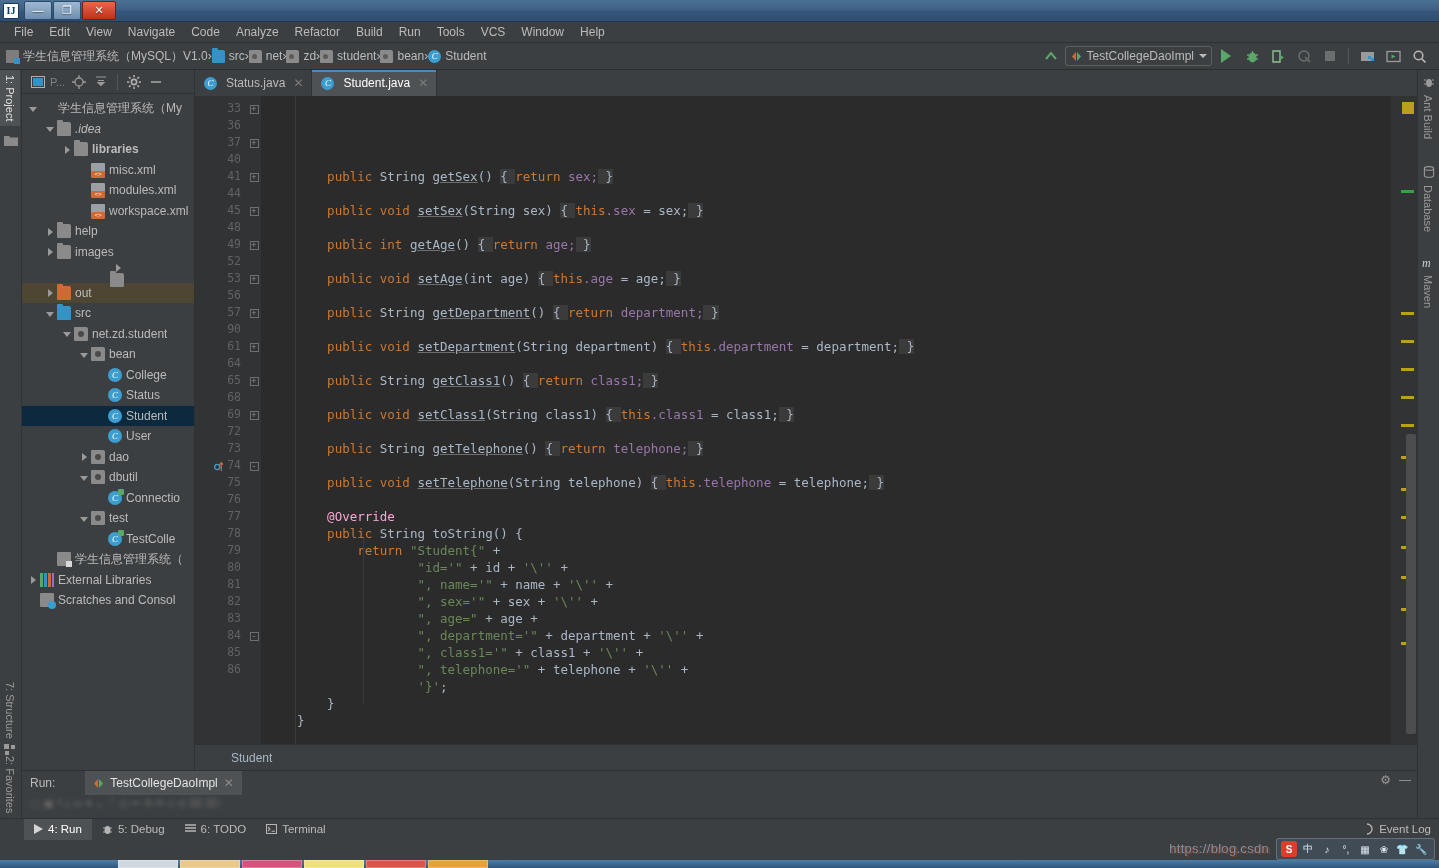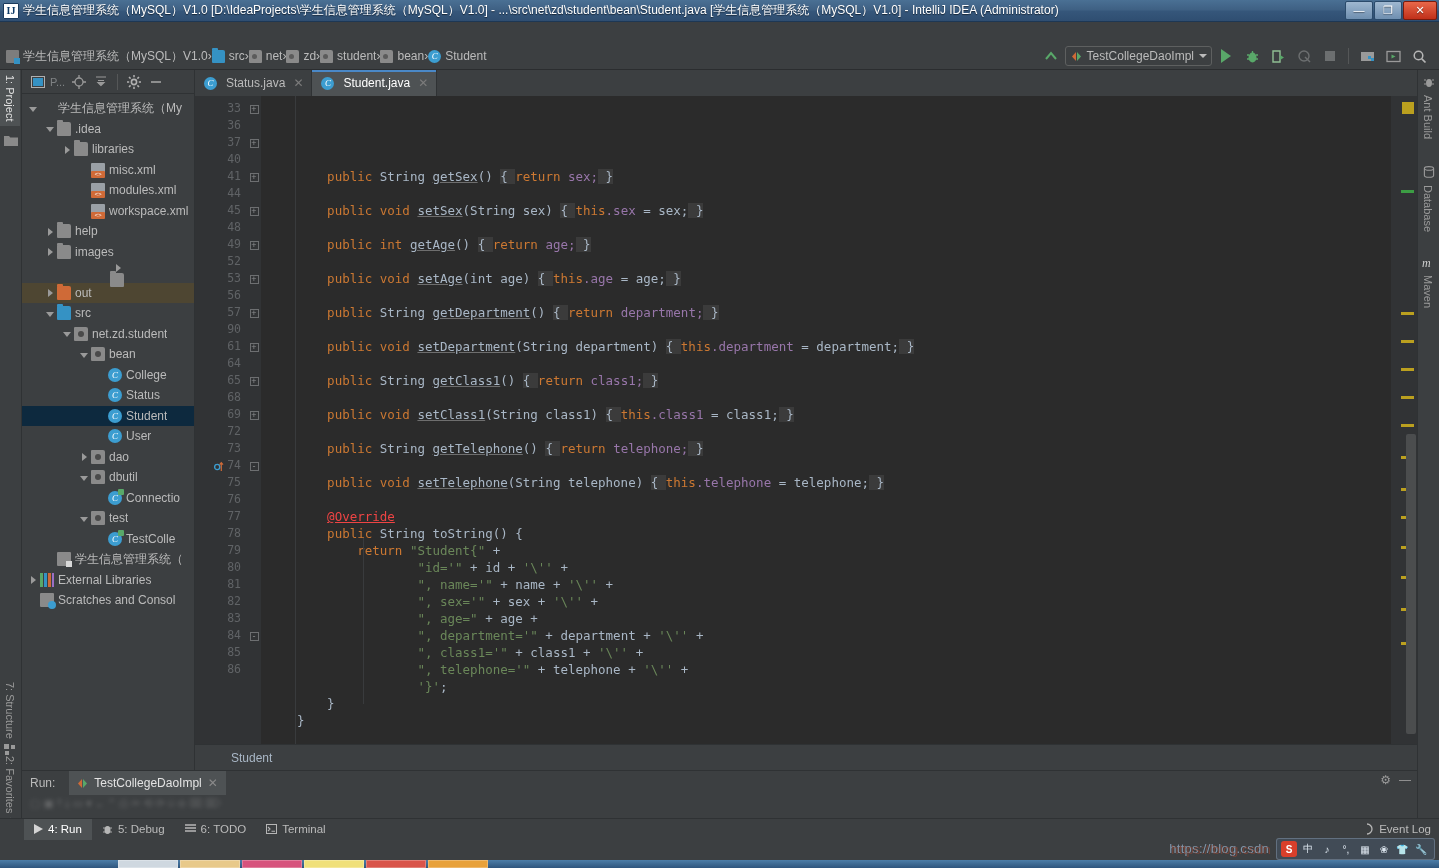--- a/index.html
+++ b/index.html
@@ -156,21 +156,21 @@
   .foldcol { width:14px; flex:0 0 auto; background:#313335; position:relative; padding-top:4px;}
   .code {
     flex:1 1 auto; position:relative; overflow:hidden;
     font-family:"DejaVu Sans Mono", monospace; font-size:12.5px; line-height:17px;
     padding-top:4px; white-space:pre; color:#a9b7c6;
   }
   .code .ln { height:17px; padding-left:36px; }
   .kw   { color:#cc7832; }
   .str  { color:#6a8759; }
   .fld2 { color:#9876aa; }
-  .ann  { color:#ef4444;text-decoration:underline; }
+  .ann  { color:#f9a8d4; }
   .brc  { background:#3b3b3b; }
   .txt  { color:#a9b7c6; }
   .ul   { text-decoration: underline; text-decoration-color:#6e6e6e; }
 
   .vline { position:absolute; left:0; top:0; bottom:0; width:1px; background:#393b3d; }
 
   
   .markerlane { width:26px; flex:0 0 auto; background:#313335; position:relative; }
   .mk { position:absolute; right:3px; width:13px; height:3px; background:#bba01f; }
   .mk.green { background:#3c9d44; }
@@ -181,21 +181,21 @@
     height:26px; flex:0 0 auto; background:#3c3f41; display:flex; align-items:center;
     padding-left:36px; font-size:12px; color:#a9b7c6; border-top:1px solid #2f3234;
   }
 
   
   .runpanel {
     position:absolute; left:22px; top:770px; width:1395px; height:46px; background:#3c3f41;
     border-top:1px solid #2f3234;
   }
   .runpanel .hdr { height:24px; display:flex; align-items:center; gap:0px; padding-left:8px; }
-  .runpanel .hdr .lab { color:#bbbbbb; font-size:12px; margin-right:14px; }
+  .runpanel .hdr .lab { color:#bbbbbb; font-size:12px; margin-right:30px; }
   .runtab { display:flex; align-items:center; gap:6px; height:24px; padding:0 8px; background:#4e5254; color:#e3e3e3; font-size:12px;}
   .runtab .x { color:#8a8a8a; }
   .runpanel .tools { position:absolute; right:6px; top:2px; display:flex; gap:8px; align-items:center; color:#9a9a9a; }
   .blurred {
     position:absolute; left:8px; top:26px; width:1180px; height:16px;
     filter: blur(2px); opacity:.5; overflow:hidden; white-space:nowrap;
     font-size:11px; color:#999;
   }
   .proj-scroll { position:absolute; left:28px; top:703px; width:42px; height:5px; background:#595b5d; border-radius:2px;}
 
@@ -236,28 +236,42 @@
   }
   .tb-item { position:absolute; top:0; height:8px; width:60px; border:1px solid rgba(255,255,255,.25); }
 </style>
 </head>
 <body>
 
 <div class="app">
 
   <div class="titlebar">
     <div class="tb-logo">IJ</div>
-    <div class="tb-text">学生信息管理系统（MySQL）V1.0 [D:\IdeaProjects\学生信息管理系统（MySQL）V1.0] - ...\src\net\zd\student\bean\Student.java [学生信息管理系统（MySQL）V1.0] - IntelliJ IDEA (Administrator)</div>
     <div class="wbtns">
       <div class="wbtn">—</div>
       <div class="wbtn">❐</div>
       <div class="wbtn close">✕</div>
     </div>
   </div>
 
+  <div class="menubar">
+    <div class="menu-item">File</div>
+    <div class="menu-item">Edit</div>
+    <div class="menu-item">View</div>
+    <div class="menu-item">Navigate</div>
+    <div class="menu-item">Code</div>
+    <div class="menu-item">Analyze</div>
+    <div class="menu-item">Refactor</div>
+    <div class="menu-item">Build</div>
+    <div class="menu-item">Run</div>
+    <div class="menu-item">Tools</div>
+    <div class="menu-item">VCS</div>
+    <div class="menu-item">Window</div>
+    <div class="menu-item">Help</div>
+  </div>
 
   <div class="navbar">
     <div class="crumbs">
       <span class="crumb">
         <i class="ci proj"></i>
         <span>学生信息管理系统（MySQL）V1.0</span>
       </span>
       <span class="sep">›</span>
       <span class="crumb">
         <i class="ci folder-blue"></i>
@@ -439,26 +453,26 @@
             <path d="M2 7 h10" stroke="#b0b0b0" stroke-width="1.4"></path>
           </svg>
       </div>
     </div>
     <div class="tree" id="tree">
         <div class="row" style="padding-left: 6px;">
           <i class="arrow d"></i>
           <i class="ti proj"></i>
           <span class="tlabel">学生信息管理系统（My</span>
         </div>
-        <div class="row" style="padding-left: 23px;">
+        <div class="row" style="padding-left: 23px; font-style: italic;">
           <i class="arrow d"></i>
           <i class="ti fld-gray"></i>
           <span class="tlabel">.idea</span>
         </div>
-        <div class="row" style="padding-left: 40px;">
+        <div class="row" style="padding-left: 40px; font-weight: bold;">
           <i class="arrow r"></i>
           <i class="ti fld-gray"></i>
           <span class="tlabel">libraries</span>
         </div>
         <div class="row" style="padding-left: 57px;">
           <i class="arrow "></i>
           <i class="ti xml"></i>
           <span class="tlabel">misc.xml</span>
         </div>
         <div class="row" style="padding-left: 57px;">

